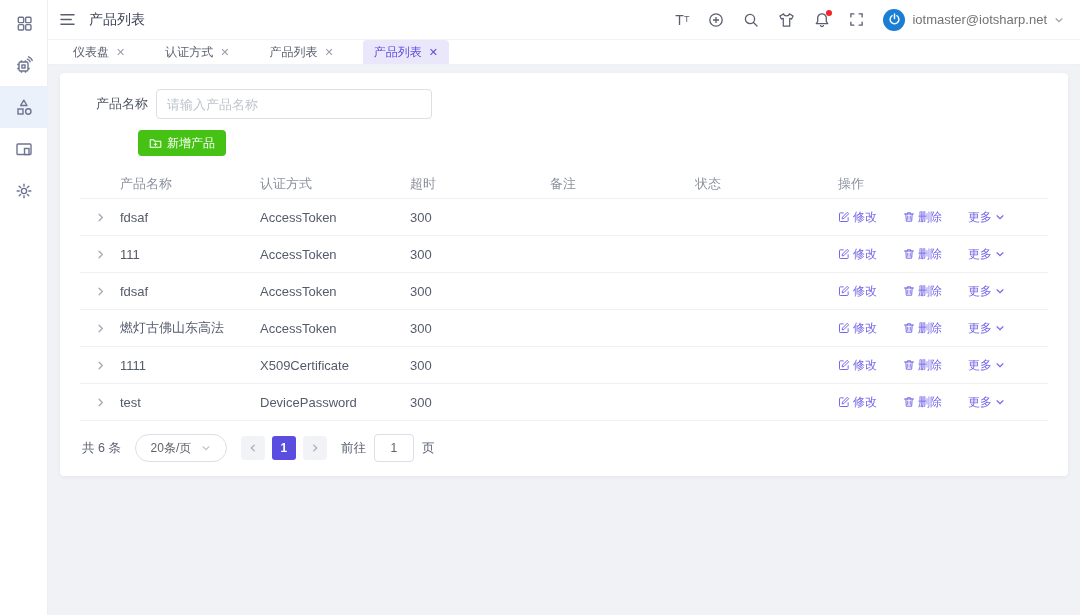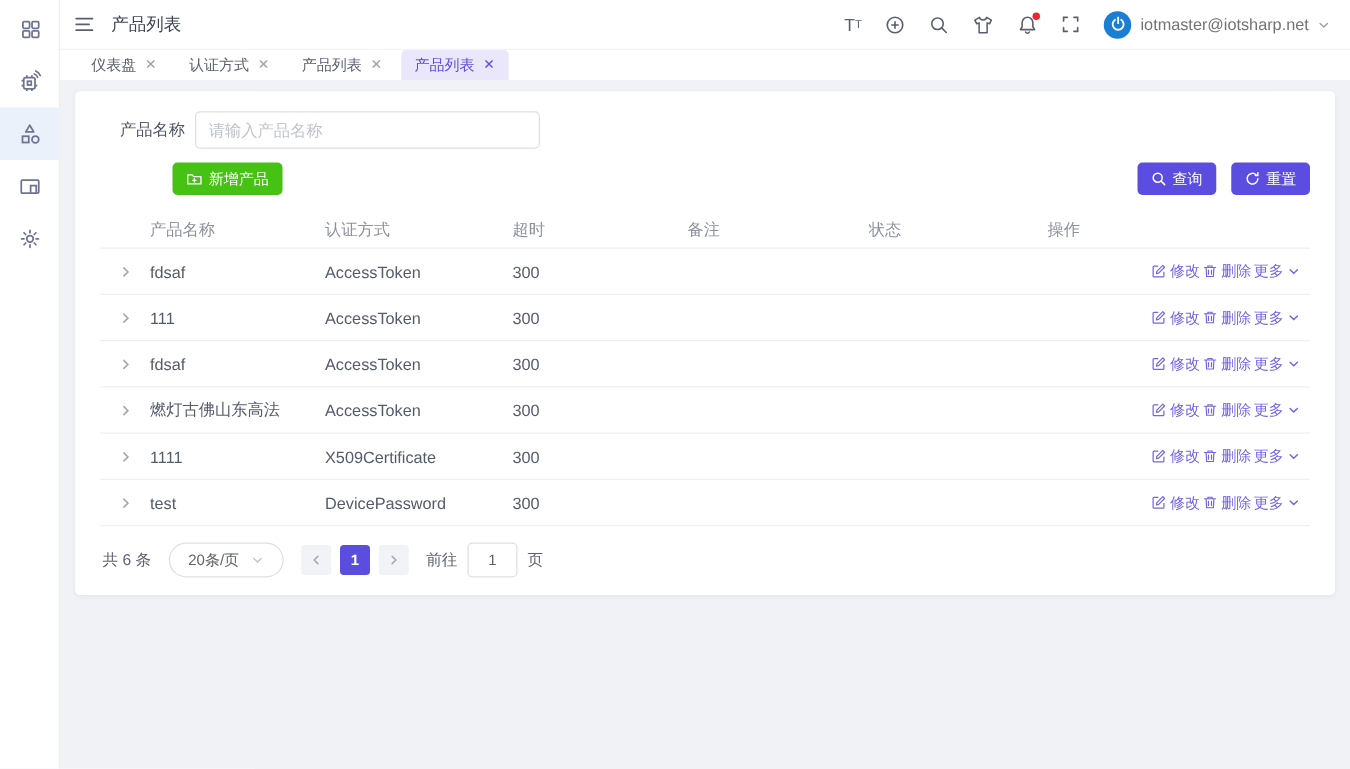--- a/index.html
+++ b/index.html
@@ -32,21 +32,21 @@
   .font-icon .small-t { font-size:9px; }
   .bell-dot { position:absolute; top:-2px; right:-2px; width:6px; height:6px;
               border-radius:50%; background:var(--badge-red,#f5222d); }
   .user { display:flex; align-items:center; gap:7px; cursor:pointer; }
   .avatar { width:22px; height:22px; border-radius:50%; background:var(--avatar-blue,#1a7fd4);
             display:flex; align-items:center; justify-content:center; color:#fff; flex:none; }
   .user-email { font-size:13px; color:#737373; }
 
   
   .tabbar { height:25px; background:#fff; display:flex; align-items:stretch;
-            padding-left:14px; gap:4px; border-bottom:1px solid #eef0f4; flex:none; }
+            padding-left:14px; gap:18px; border-bottom:1px solid #eef0f4; flex:none; }
   .tab { font-size:12px; color:#595f6e; padding:0 11px; display:flex; align-items:center;
          gap:7px; cursor:pointer; border-radius:4px 4px 0 0; }
   .tab .tab-x { font-size:11px; color:#9aa0ad; line-height:1; }
   .tab.active { background:var(--tab-active-bg,#eae7fb); color:var(--primary,#5a4de0); }
   .tab.active .tab-x { color:var(--primary,#5a4de0); }
 
   
   .content { flex:1; padding:8px 12px; }
   .card { background:#fff; border-radius:4px; box-shadow:0 1px 4px rgba(30,35,60,.06);
           padding:16px 20px 14px; }
@@ -72,21 +72,21 @@
   .trow, .thead {
     display:grid;
     grid-template-columns:40px 140px 150px 140px 145px 143px 1fr;
     align-items:center;
   }
   .thead { height:29px; color:#8c919d; font-size:13px; border-bottom:1px solid #eef0f4; }
   .trow { height:37px; border-bottom:1px solid #eef0f4; font-size:13px; color:#545b6b; }
   .cell { overflow:hidden; white-space:nowrap; text-overflow:ellipsis; padding-right:8px; }
   .c-expand { display:flex; justify-content:center; padding-right:0; }
   .expand { color:#a3a8b5; cursor:pointer; display:flex; }
-  .c-ops { display:flex; gap:2px; align-items:center;justify-content:flex-end; }
+  .c-ops { display:flex; gap:26px; align-items:center; }
   .op { display:inline-flex; align-items:center; gap:3px; color:var(--primary-light,#7265e8);
         font-size:12px; cursor:pointer; text-decoration:none; white-space:nowrap; }
 
   
   .pager { display:flex; align-items:center; margin-top:13px; padding-left:2px;
            font-size:12.5px; color:#5b6270; gap:14px; }
   .page-size { width:92px; height:28px; border:1px solid #dcdfe6; border-radius:14px;
                display:flex; align-items:center; justify-content:center; gap:10px;
                font-size:12px; color:#606266; cursor:pointer; }
   .page-size .chev { color:#c0c4cc; display:flex; }
@@ -237,35 +237,20 @@
         </div>
 
         <div class="btn-row">
           <button class="btn btn-add">
             <svg width="13" height="13" viewBox="0 0 16 16" fill="none" stroke="#fff" stroke-width="1.3" stroke-linejoin="round">
               <path d="M1.5 3.5h4.2L7.3 5.3h7.2v7.2h-13z"></path>
                 <path d="M8 7.3v3.2M6.4 8.9h3.2" stroke-linecap="round"></path>
             </svg>
             <span>新增产品</span>
           </button>
-          <div class="btn-group-right">
-            <button class="btn btn-primary">
-              <svg width="12" height="12" viewBox="0 0 14 14" fill="none" stroke="#fff" stroke-width="1.4">
-                <circle cx="6" cy="6" r="4.2"></circle>
-                  <path d="M9.2 9.2L12.5 12.5" stroke-linecap="round"></path>
-              </svg>
-              <span>查询</span>
-            </button>
-            <button class="btn btn-primary">
-              <svg width="12" height="12" viewBox="0 0 14 14" fill="none" stroke="#fff" stroke-width="1.4" stroke-linecap="round">
-                <path d="M12 7a5 5 0 1 1-1.6-3.7M12 1.5v2.4H9.6"></path>
-              </svg>
-              <span>重置</span>
-            </button>
-          </div>
         </div>
 
         <div class="table">
           <div class="thead">
             <div class="cell c-expand"></div>
             <div class="cell">产品名称</div>
             <div class="cell">认证方式</div>
             <div class="cell">超时</div>
             <div class="cell">备注</div>
             <div class="cell">状态</div>

